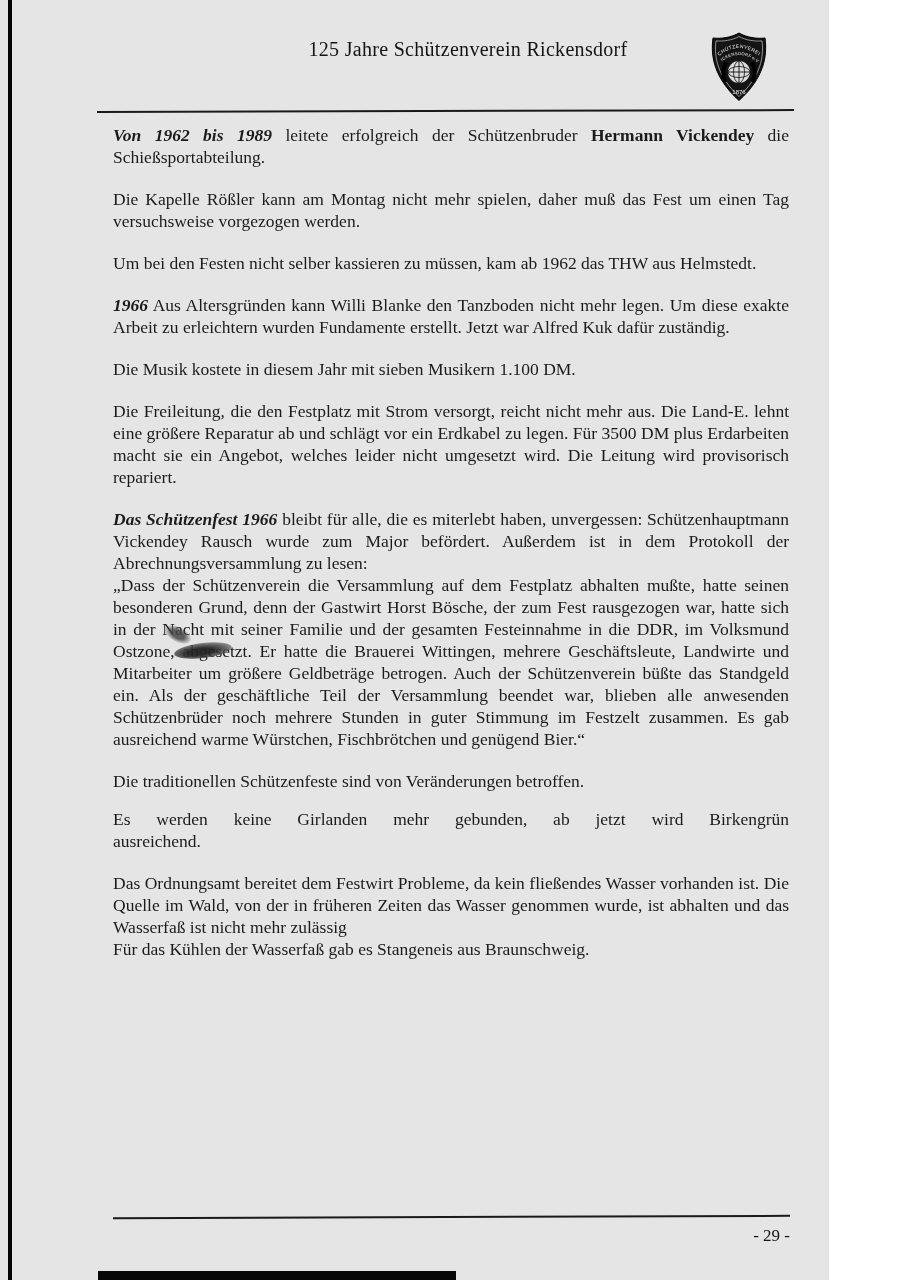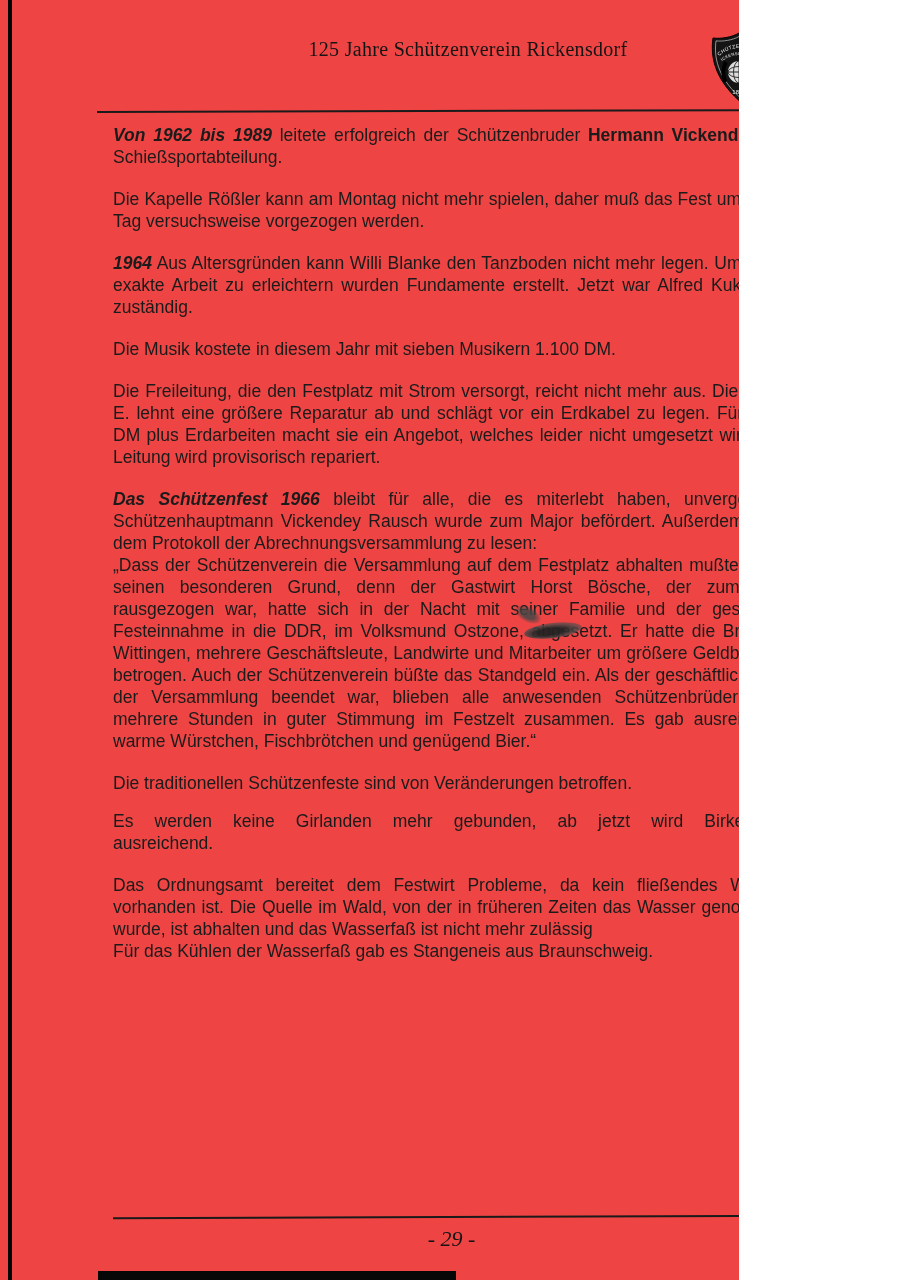--- a/index.html
+++ b/index.html
@@ -1,19 +1,19 @@
 <!DOCTYPE html>
 <html lang="de"><head>
 <meta charset="utf-8">
 <style>
   html,body{margin:0;padding:0;background:#ffffff;}
   .page{
     position:relative;
-    width:739px;height:1280px;
-    background:#ef4444;
+    width:829px;height:1280px;
+    background:#e5e5e5;
     font-family:"Liberation Sans", sans-serif;
     color:#1c1c1c;
     overflow:hidden;
   }
   
   .artifact-left{
     position:absolute;left:8px;top:0;width:4px;height:1280px;
     background:#050505;
   }
   .artifact-bottom{
@@ -32,21 +32,21 @@
     position:absolute;top:110px;left:97px;width:697px;height:2px;
     background:#1a1a1a;transform:rotate(-0.15deg);
   }
   
   .content{
     position:absolute;left:113px;top:124px;width:676px;
     font-size:17.5px;line-height:22px;
     text-align:justify;
     color:#1b1b1b;
   }
-  .para{margin:0 0 20px 0;}
+  .para{margin:0 0 20px 0;font-family:Liberation Serif, serif;}
   .para.tight{margin-bottom:0;}
   .bi{font-weight:bold;font-style:italic;}
   .b{font-weight:bold;}
   .line{display:block;}
   .jline{text-align:justify;text-align-last:justify;margin-top:16px;}
   
   .smudged{position:relative;}
   .smudged::before{
     content:"";position:absolute;left:-8px;top:2px;width:58px;height:15px;
     background:radial-gradient(ellipse at 45% 55%, rgba(35,35,35,.95) 28%, rgba(75,75,75,.8) 58%, rgba(130,130,130,0) 100%);
@@ -57,22 +57,22 @@
     background:radial-gradient(ellipse, rgba(70,70,70,.85) 35%, rgba(130,130,130,0) 75%);
     border-radius:50%;transform:rotate(28deg);pointer-events:none;
   }
   
   .footer-rule{
     position:absolute;top:1216px;left:113px;width:677px;height:2px;
     background:#1a1a1a;transform:rotate(-0.2deg);
   }
   .page-number{
     position:absolute;top:1226px;left:113px;width:677px;
-    text-align:center;font-family:"Liberation Serif", serif;
-    font-size:22px;color:#141414;font-style:italic;
+    text-align:right;font-family:"Liberation Serif", serif;
+    font-size:17px;color:#141414;
   }
 </style>
 </head>
 <body>
 
 <div class="page">
 
   <div class="artifact-left"></div>
   <div class="artifact-bottom"></div>
 
@@ -103,26 +103,27 @@
   </div>
 
   <div class="header-rule"></div>
 
   <main class="content">
 
     <p class="para"><span class="bi">Von 1962 bis 1989</span><span> leitete erfolgreich der Schützenbruder </span><span class="b">Hermann Vickendey</span><span> die Schießsportabteilung.</span></p>
 
     <p class="para">Die Kapelle Rößler kann am Montag nicht mehr spielen, daher muß das Fest um einen Tag versuchsweise vorgezogen werden.</p>
 
+    <p class="para">Um bei den Festen nicht selber kassieren zu müssen, kam ab 1962 das THW aus Helmstedt.</p>
 
-    <p class="para"><span class="bi">1964</span><span> Aus Altersgründen kann Willi Blanke den Tanzboden nicht mehr legen. Um diese exakte Arbeit zu erleichtern wurden Fundamente erstellt. Jetzt war Alfred Kuk dafür zuständig.</span></p>
+    <p class="para"><span class="bi">1966</span><span> Aus Altersgründen kann Willi Blanke den Tanzboden nicht mehr legen. Um diese exakte Arbeit zu erleichtern wurden Fundamente erstellt. Jetzt war Alfred Kuk dafür zuständig.</span></p>
 
     <p class="para">Die Musik kostete in diesem Jahr mit sieben Musikern 1.100 DM.</p>
 
-    <p class="para">Die Freileitung, die den Festplatz mit Strom versorgt, reicht nicht mehr aus. Die Land-E. lehnt eine größere Reparatur ab und schlägt vor ein Erdkabel zu legen. Für 2400 DM plus Erdarbeiten macht sie ein Angebot, welches leider nicht umgesetzt wird. Die Leitung wird provisorisch repariert.</p>
+    <p class="para">Die Freileitung, die den Festplatz mit Strom versorgt, reicht nicht mehr aus. Die Land-E. lehnt eine größere Reparatur ab und schlägt vor ein Erdkabel zu legen. Für 3500 DM plus Erdarbeiten macht sie ein Angebot, welches leider nicht umgesetzt wird. Die Leitung wird provisorisch repariert.</p>
 
     <p class="para tight"><span class="bi">Das Schützenfest 1966</span><span> bleibt für alle, die es miterlebt haben, unvergessen: Schützenhauptmann Vickendey Rausch wurde zum Major befördert. Außerdem ist in dem Protokoll der Abrechnungsversammlung zu lesen:</span></p>
     <p class="para"><span>„Dass der Schützenverein die Versammlung auf dem Festplatz abhalten mußte, hatte seinen besonderen Grund, denn der Gastwirt Horst Bösche, der zum Fest rausgezogen war, hatte sich in der Nacht mit seiner Familie und der gesamten Festeinnahme in die DDR, im Volksmund Ostzone, </span><span class="smudged"><span>abgesetzt</span></span><span>. Er hatte die Brauerei Wittingen, mehrere Geschäftsleute, Landwirte und Mitarbeiter um größere Geldbeträge betrogen. Auch der Schützenverein büßte das Standgeld ein. Als der geschäftliche Teil der Versammlung beendet war, blieben alle anwesenden Schützenbrüder noch mehrere Stunden in guter Stimmung im Festzelt zusammen. Es gab ausreichend warme Würstchen, Fischbrötchen und genügend Bier.“</span></p>
 
     <p class="para">
         <span class="line">Die traditionellen Schützenfeste sind von Veränderungen betroffen.</span>
         <span class="line jline">Es werden keine Girlanden mehr gebunden, ab jetzt wird Birkengrün</span>
         <span class="line">ausreichend.</span>
       </p>
 

